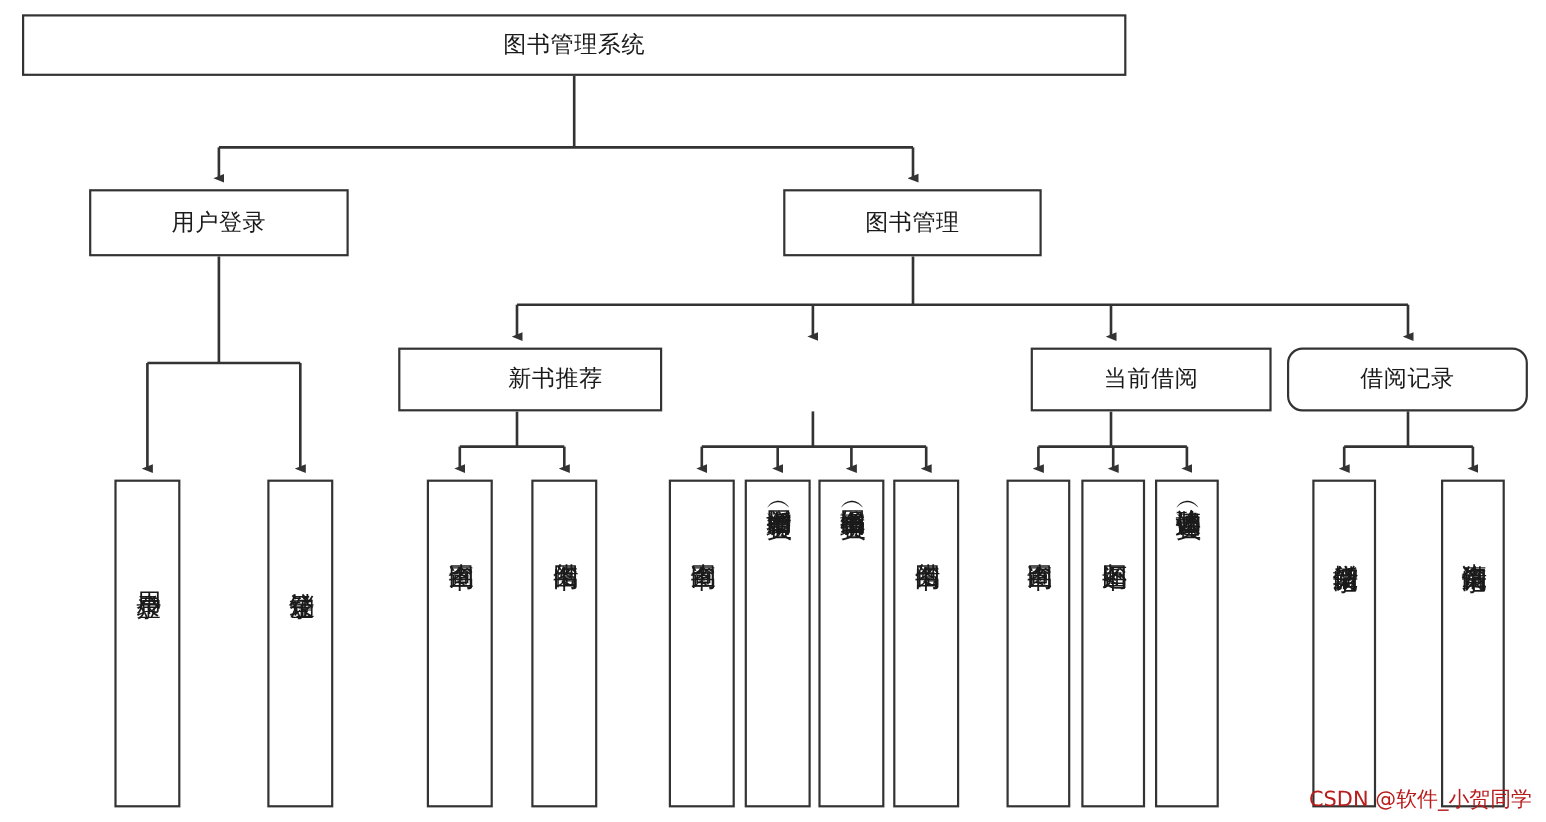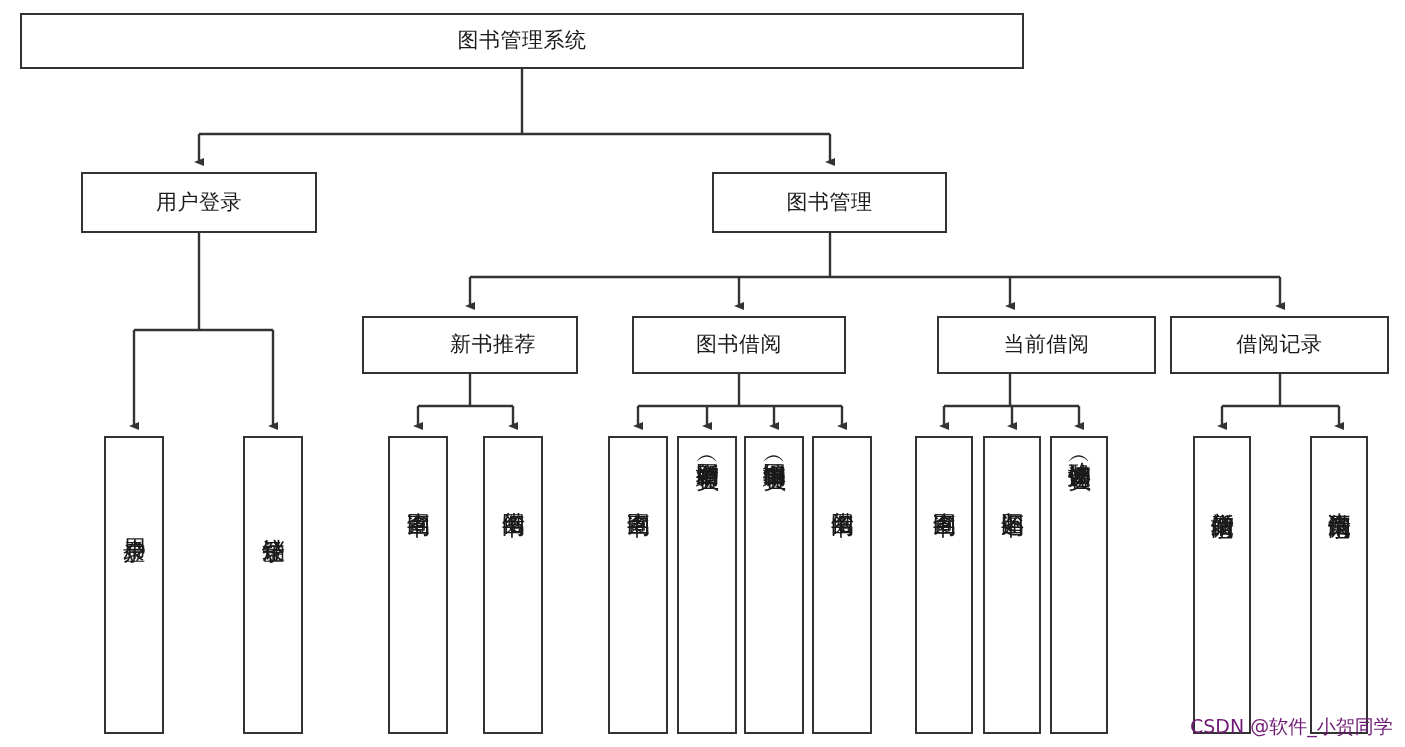--- a/index.html
+++ b/index.html
@@ -62,21 +62,21 @@
   }
   .node.vert.mid2 .label {
     margin-top: 52px;
   }
   .node.vert.topal .label {
     margin-top: 2px;
   }
   .watermark {
     position: absolute;
     font-size: 19px;
-    color: #701a75;
+    color: #b91c1c;
     white-space: nowrap;
     user-select: none;
   }
 </style>
 </head>
 <body>
 
 <div id="canvas">
 
   <svg class="wires" viewBox="0 0 1405 747" xmlns="http://www.w3.org/2000/svg">
@@ -133,30 +133,27 @@
     <span class="label">图书管理系统</span>
   </div>
 
   <div class="node horiz" style="left:81px; top:172px; width:236px; height:61px;">
     <span class="label">用户登录</span>
   </div>
   <div class="node horiz" style="left:712px; top:172px; width:235px; height:61px;align-items:center;">
     <span class="label">图书管理</span>
   </div>
 
-  <div class="node horiz" style="left:362px; top:316px; width:216px; height:58px;padding-left:46px;">
+  <div class="node horiz" style="left:362px; top:316px; width:240px; height:58px;padding-left:46px;">
     <span class="label">新书推荐</span>
-  </div>
-  <div class="node horiz" style="left:632px; top:316px; width:214px; height:58px;">
-    <span class="label">图书借阅</span>
   </div>
   <div class="node horiz" style="left:901px; top:316px; width:219px; height:58px;margin-left:36px;">
     <span class="label">当前借阅</span>
   </div>
-  <div class="node horiz" style="left:1170px; top:316px; width:219px; height:58px;">
+  <div class="node horiz" style="left:1170px; top:316px; width:219px; height:58px;border-radius:14px;">
     <span class="label">借阅记录</span>
   </div>
 
   <div class="node vert mid" style="left:104px; top:436px; width:60px; height:298px;">
     <span class="label">用户登录</span>
   </div>
   <div class="node vert mid" style="left:243px; top:436px; width:60px; height:298px;">
     <span class="label">注销登录</span>
   </div>
   <div class="node vert mid2" style="left:388px; top:436px; width:60px; height:298px;">

